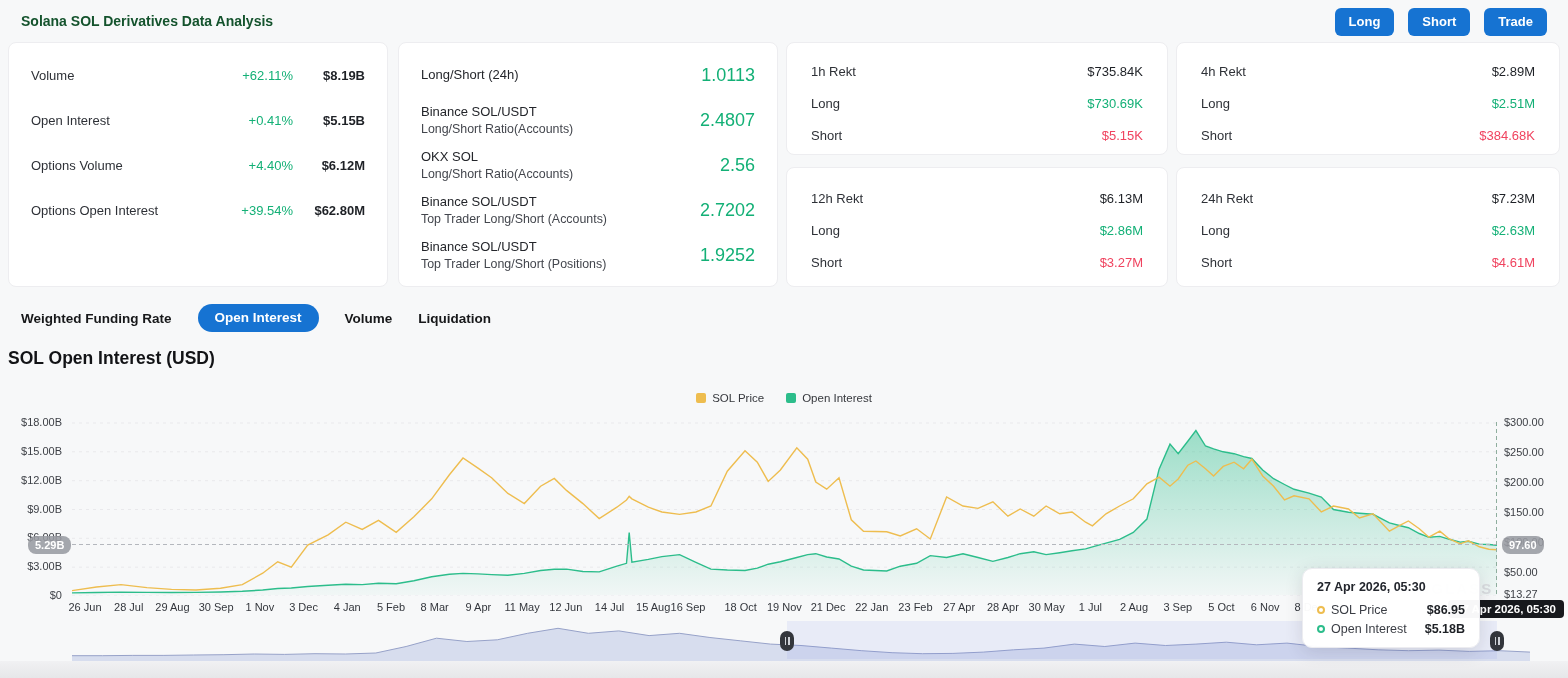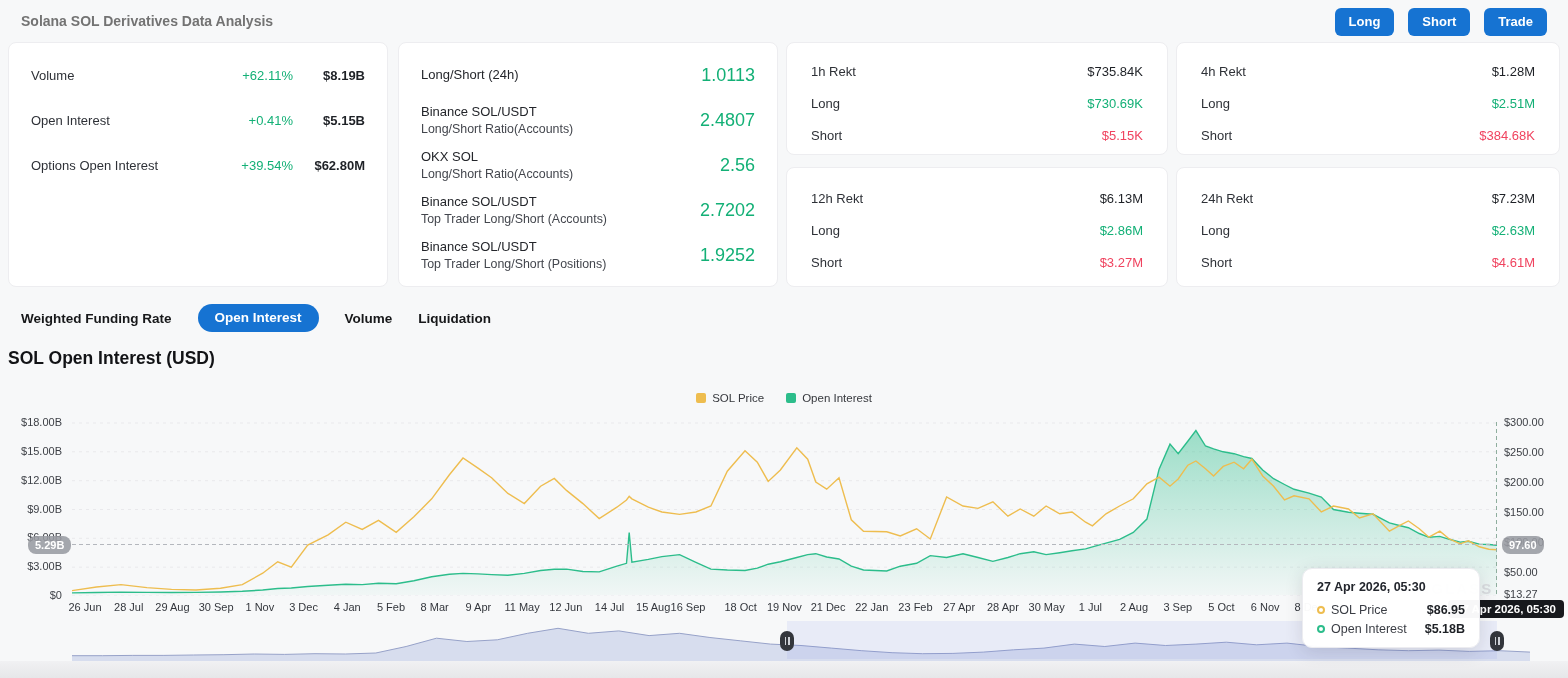--- a/index.html
+++ b/index.html
@@ -1,19 +1,19 @@
 <!DOCTYPE html>
 <html><head>
 <meta charset="utf-8">
 <style>
   html,body{margin:0;padding:0;background:#fff;}
   .stage{position:relative;width:1568px;height:678px;overflow:hidden;background:#f7f8f9;
          font-family:"Liberation Sans",sans-serif;color:#1e2126;}
   
-  .hdr-title{position:absolute;left:21px;top:13px;font-size:14px;font-weight:700;color:#737373;}
+  .hdr-title{position:absolute;left:21px;top:13px;font-size:14px;font-weight:700;color:#14532d;}
   .hdr-btns{position:absolute;right:21px;top:8px;display:flex;gap:14px;}
   .btn-blue{background:#1673d2;color:#fff;font-size:13px;font-weight:700;border:none;
             border-radius:6px;height:28px;padding:0 14px;line-height:28px;cursor:pointer;}
   
   .card{position:absolute;background:#fff;border:1px solid #ededf0;border-radius:8px;box-sizing:border-box;}
   .card-market{left:8px;top:42px;width:380px;height:245px;padding:10px 22px;}
   .card-ratios{left:398px;top:42px;width:380px;height:245px;padding:10px 22px;}
   .card-r1{left:786px;top:42px;width:382px;height:113px;padding:12px 24px;}
   .card-r2{left:786px;top:167px;width:382px;height:120px;padding:14px 24px;}
   .card-r3{left:1176px;top:42px;width:384px;height:113px;padding:12px 24px;}
@@ -84,20 +84,25 @@
       <span class="lbl">Volume</span>
       <span class="chg">+62.11%</span>
       <span class="val">$8.19B</span>
     </div>
     <div class="mrow">
       <span class="lbl">Open Interest</span>
       <span class="chg">+0.41%</span>
       <span class="val">$5.15B</span>
     </div>
     <div class="mrow">
+      <span class="lbl">Options Volume</span>
+      <span class="chg">+4.40%</span>
+      <span class="val">$6.12M</span>
+    </div>
+    <div class="mrow">
       <span class="lbl">Options Open Interest</span>
       <span class="chg">+39.54%</span>
       <span class="val">$62.80M</span>
     </div>
   </div>
 
   <div class="card card-ratios">
     <div class="rrow">
       <span class="tt"><span class="t1">Long/Short (24h)</span></span>
       <span class="rv">1.0113</span>
@@ -156,21 +161,21 @@
         <span class="v v-green">$2.86M</span>
       </div>
     <div class="krow">
         <span class="lbl">Short</span>
         <span class="v v-red">$3.27M</span>
       </div>
   </div>
   <div class="card card-r3">
     <div class="krow">
         <span class="lbl">4h Rekt</span>
-        <span class="v v-dark">$1.28M</span>
+        <span class="v v-dark">$2.89M</span>
       </div>
     <div class="krow">
         <span class="lbl">Long</span>
         <span class="v v-green">$2.51M</span>
       </div>
     <div class="krow">
         <span class="lbl">Short</span>
         <span class="v v-red">$384.68K</span>
       </div>
   </div>

